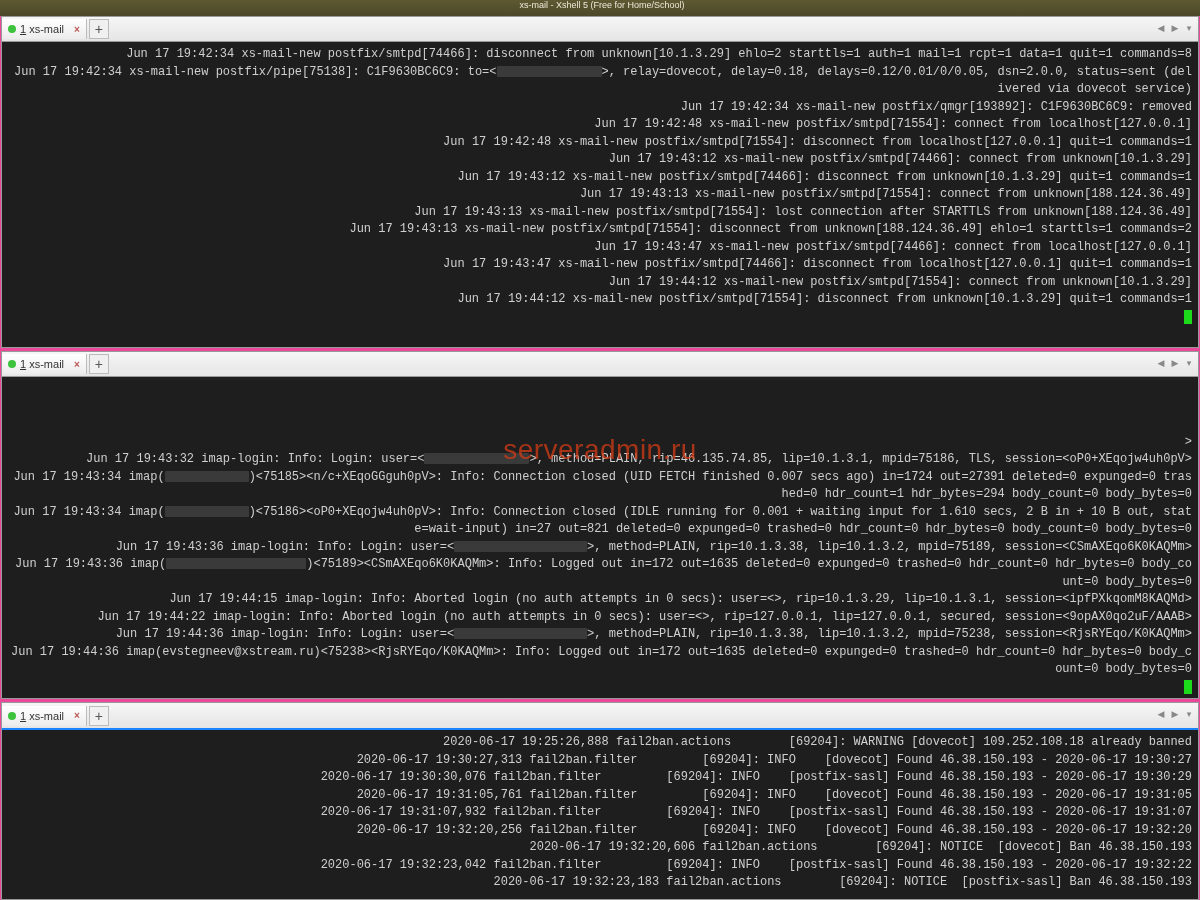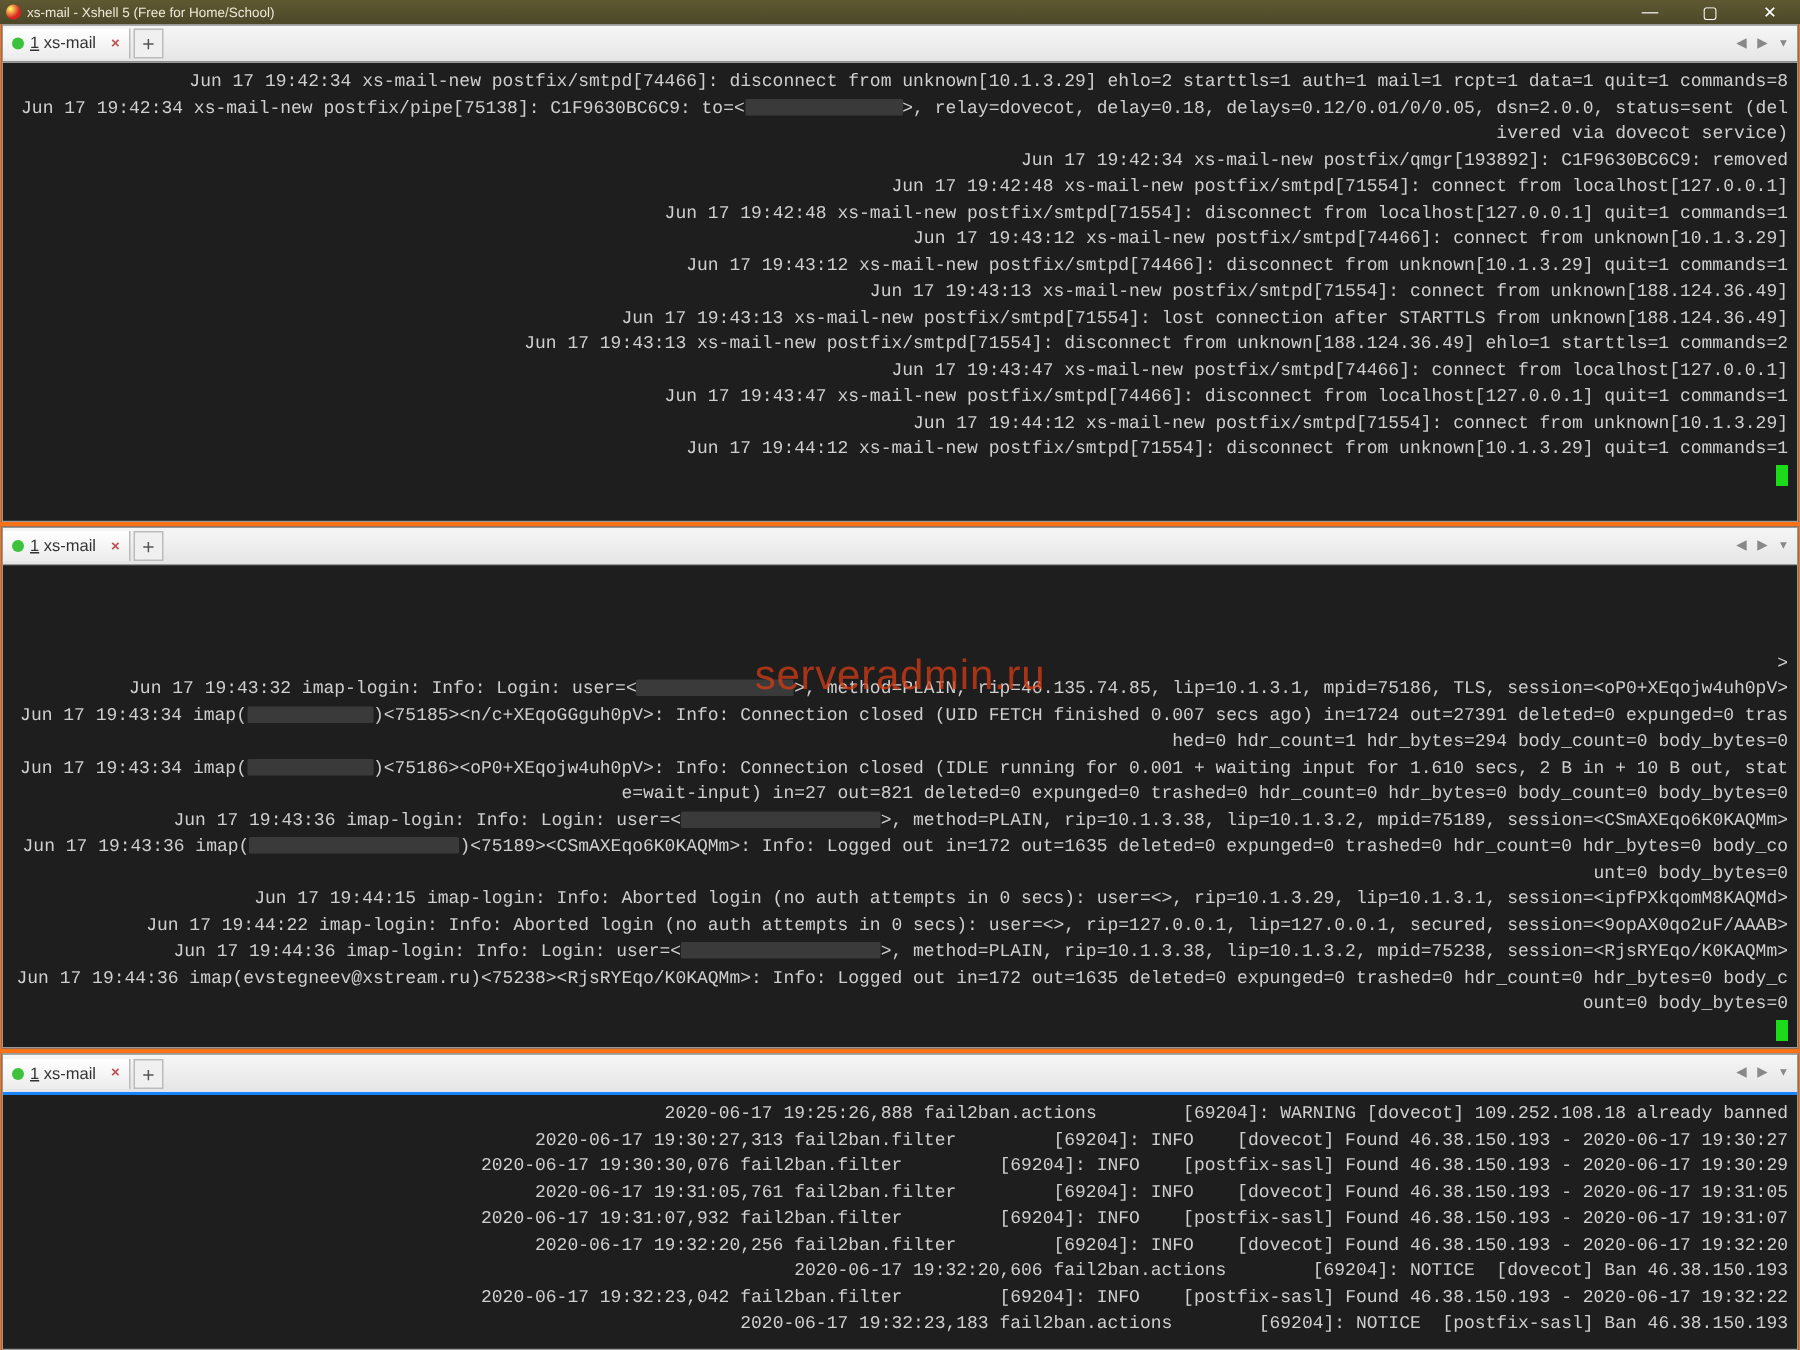--- a/index.html
+++ b/index.html
@@ -11,40 +11,41 @@
     overflow: hidden;
   }
   
   .titlebar {
     background: linear-gradient(to bottom, #5e5932, #4c4828);
     color: #eee8d8;
     height: 16px;
     display: flex; align-items: center;
     padding-left: 4px;
     font-size: 9px;
+    flex-direction: column;
   }
   .titlebar .icon {
     width: 10px; height: 10px;
     background: radial-gradient(circle at 30% 30%, #ff6, #d22 60%);
     border-radius: 50%;
     margin-right: 4px;
   }
   .titlebar .spacer { flex: 1; }
   .titlebar .ctrl {
     width: 40px; height: 16px;
     display: flex; align-items: center; justify-content: center;
     color: #fff; font-size: 11px;
     cursor: pointer;
   }
   .titlebar .ctrl.close { background: transparent; }
   
   .panes {
     display: flex; flex-direction: column;
     height: calc(900px - 16px);
-    background: #f97316;
+    background: #ec4899;
   }
   .pane {
     background: #1e1e1e;
     display: flex; flex-direction: column;
     border: 1px solid #999;
     margin: 0 1px;
   }
   .pane1 { flex: 0 0 330px; }
   .pane2 { flex: 0 0 328px; margin-top:3px;}
   .pane3 { flex: 1; margin-top:3px; }

